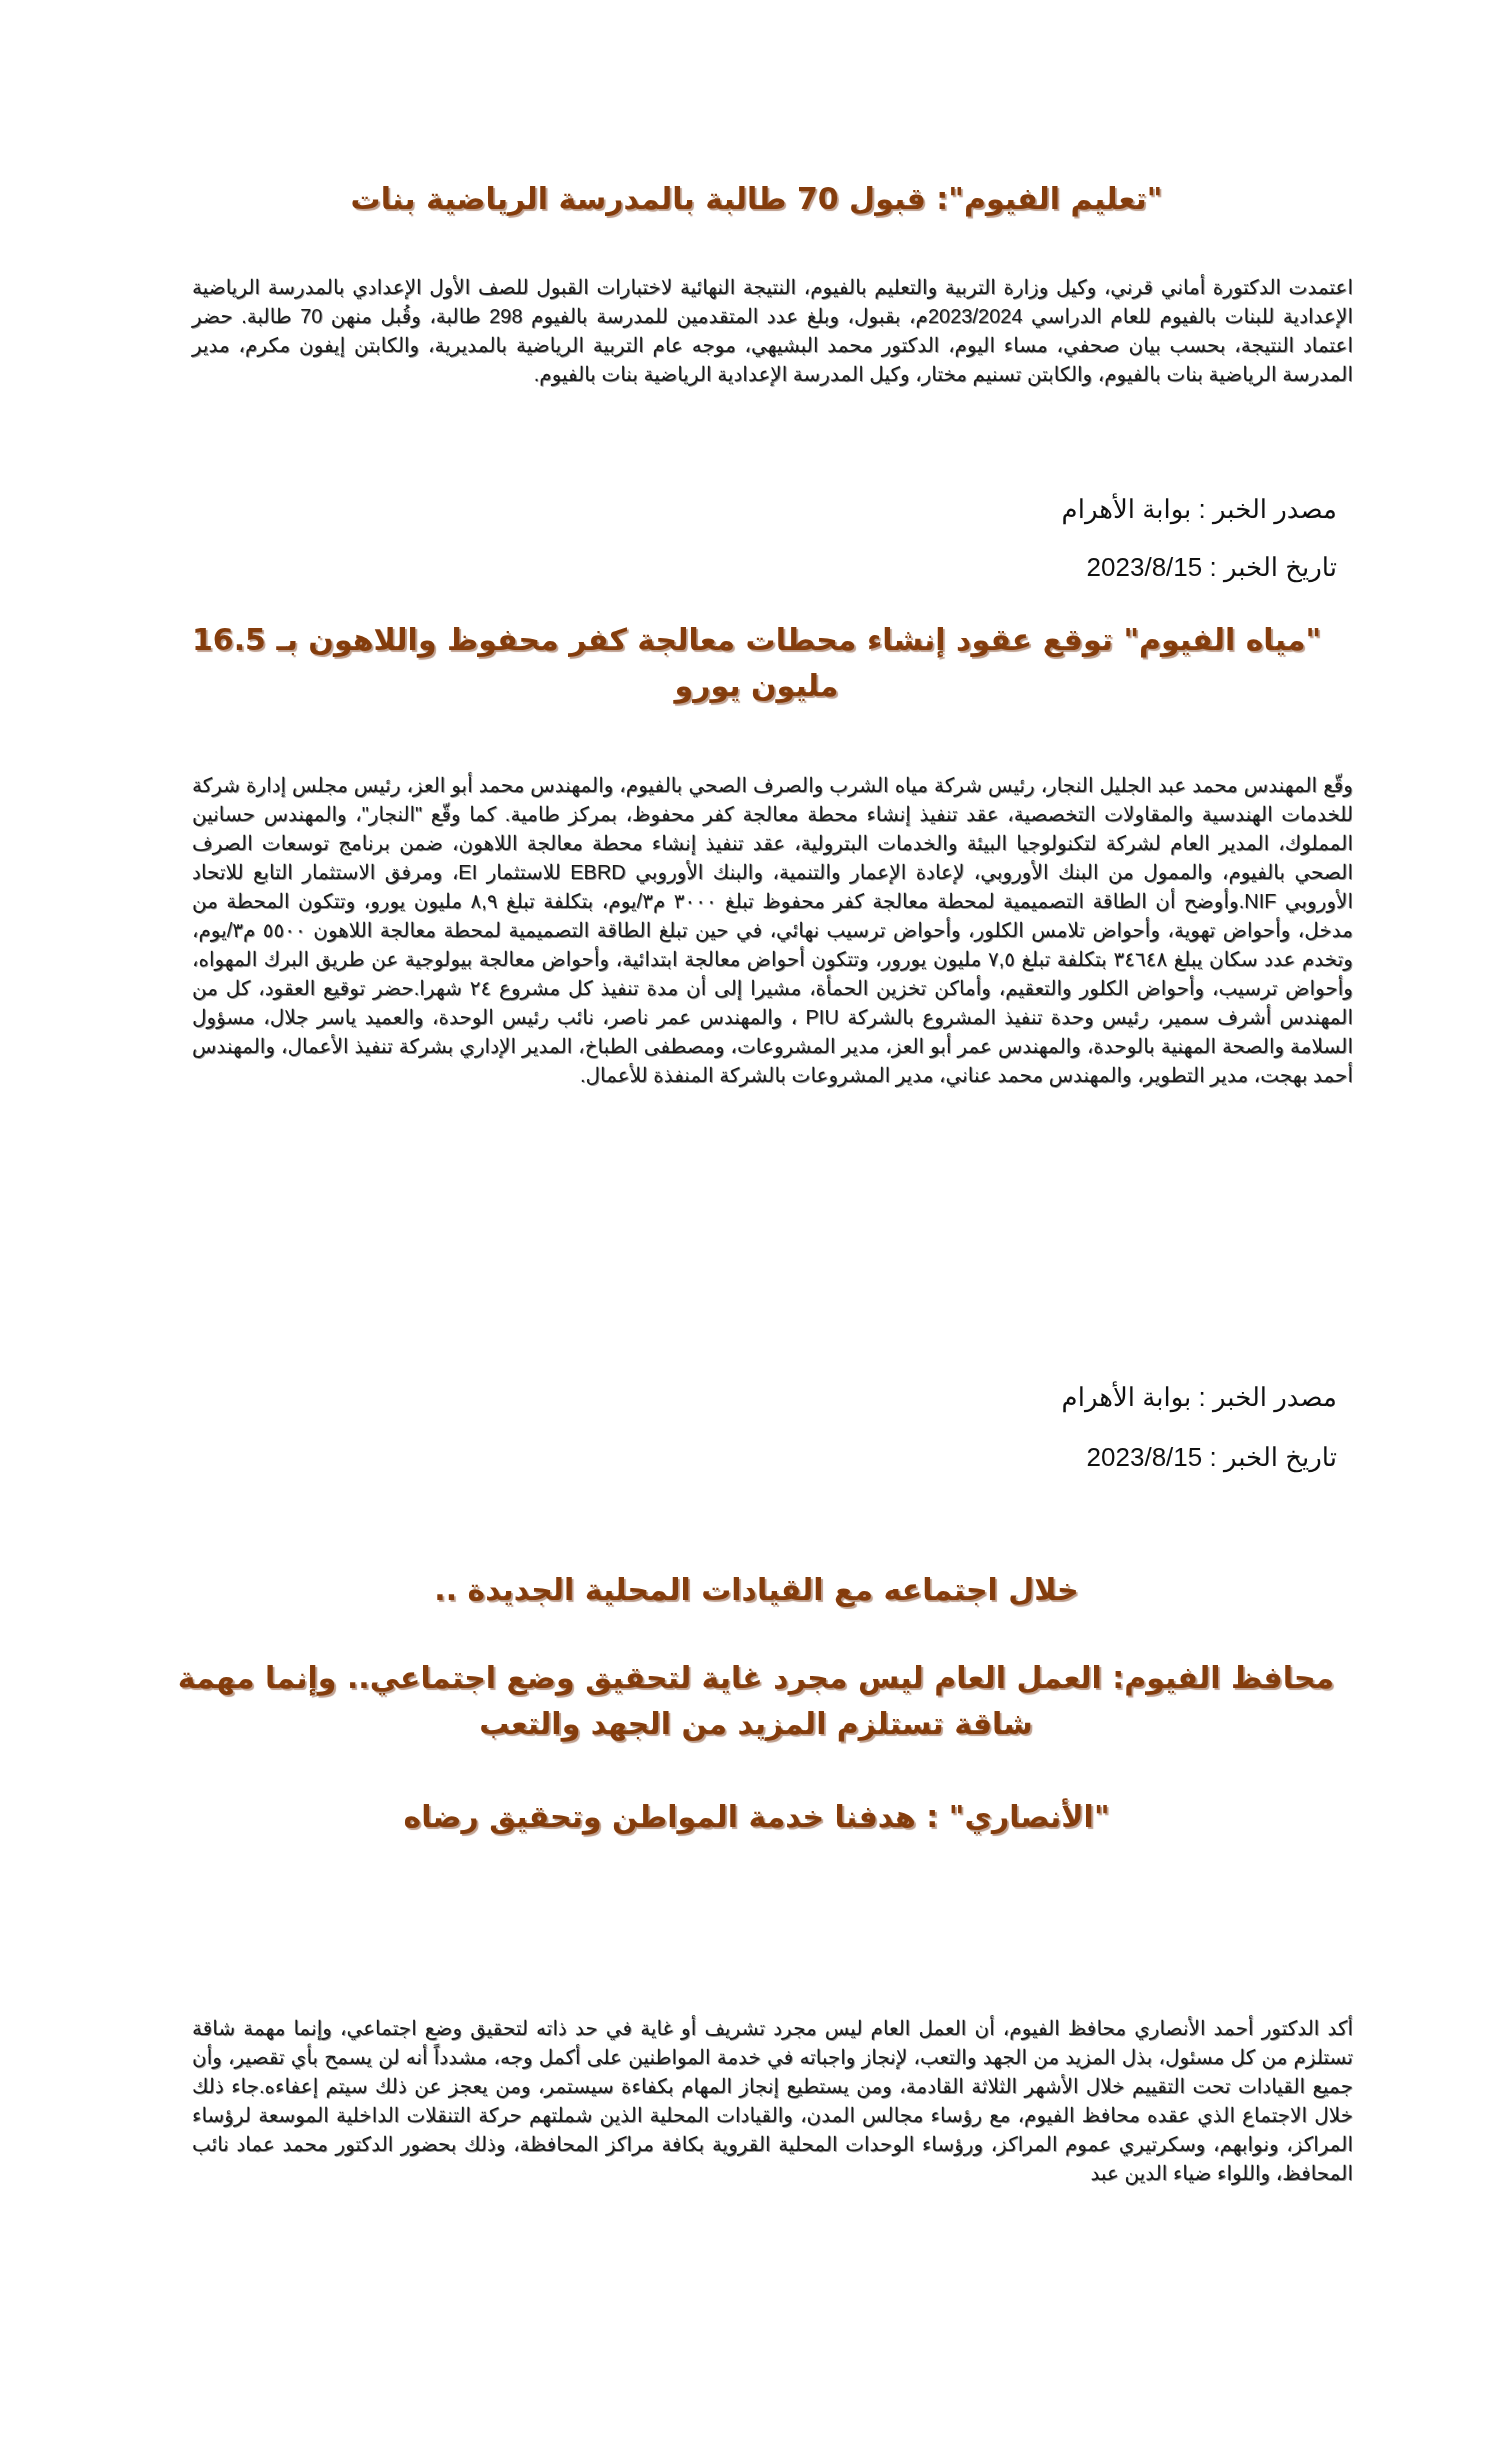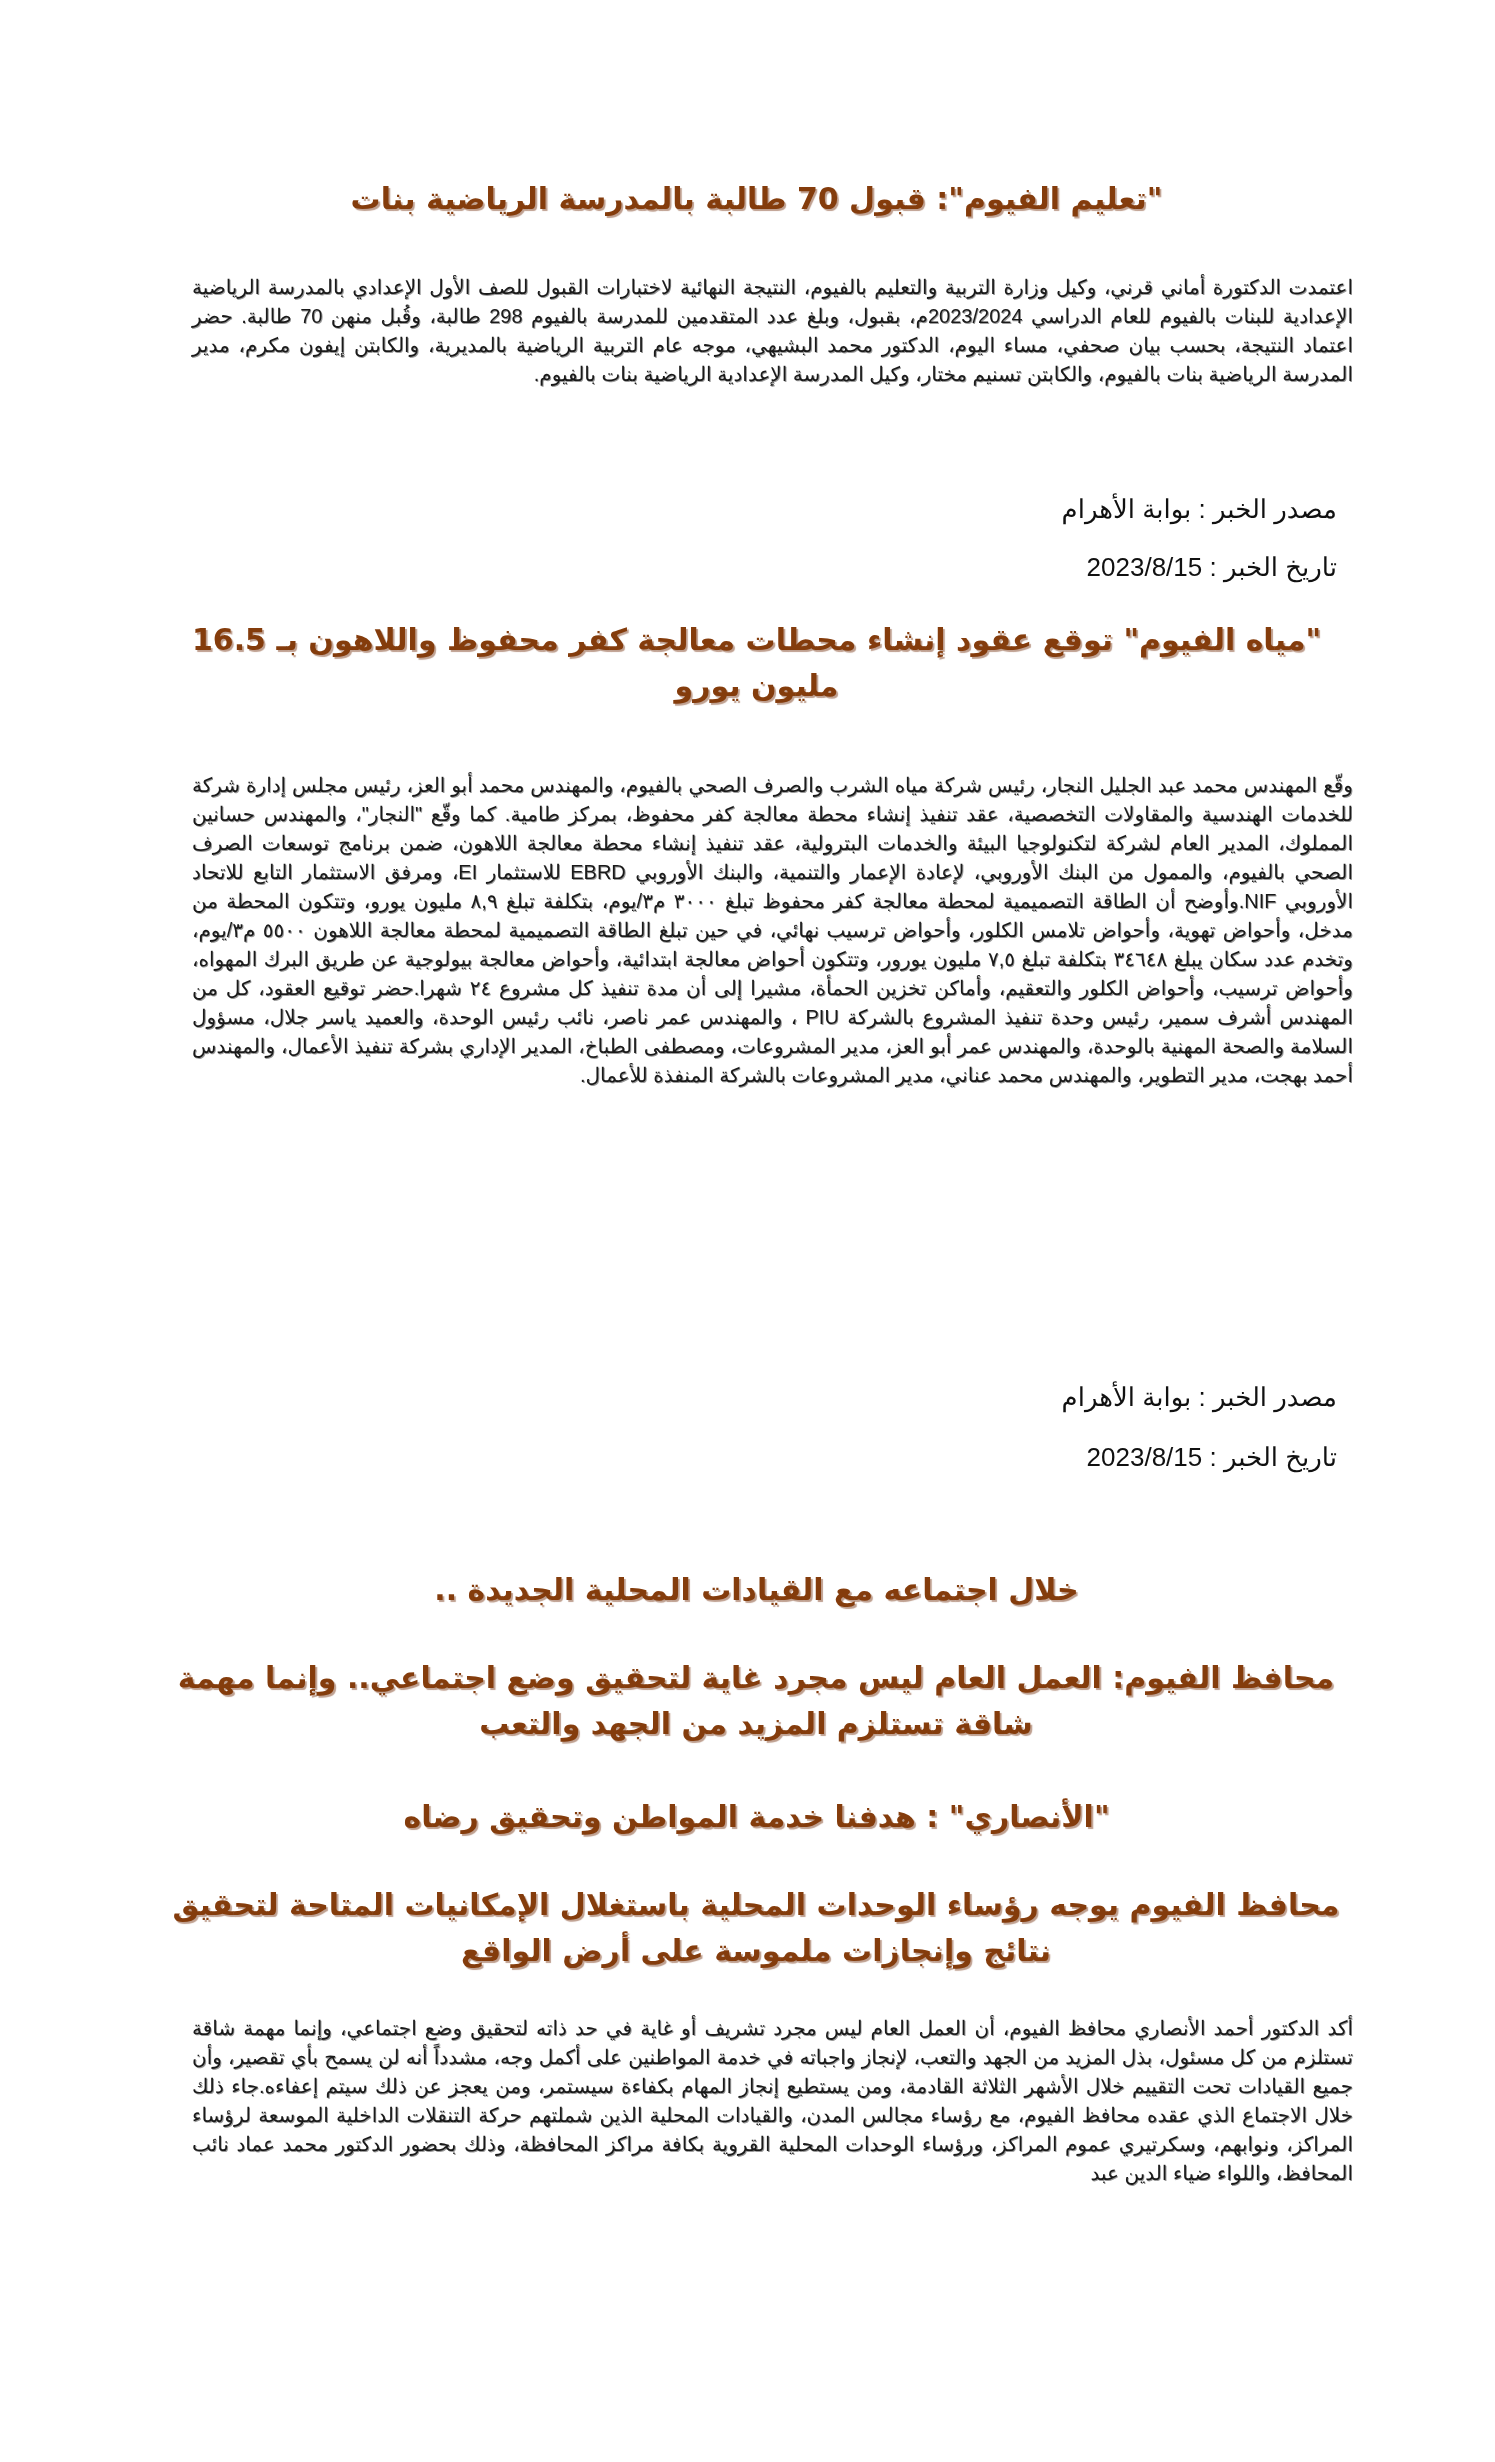--- a/index.html
+++ b/index.html
@@ -37,17 +37,16 @@
   <p class="meta" style="top:552px;">تاريخ الخبر : 2023/8/15</p>
 
   <h1 class="headline" style="top: 617px; color: rgb(132, 60, 12);">"مياه الفيوم" توقع عقود إنشاء محطات معالجة كفر محفوظ واللاهون بـ 16.5 مليون يورو</h1>
   <p class="body-text" style="top: 755px; color: rgb(26, 26, 26);">وقّع المهندس محمد عبد الجليل النجار، رئيس شركة مياه الشرب والصرف الصحي بالفيوم، والمهندس محمد أبو العز، رئيس مجلس إدارة شركة للخدمات الهندسية والمقاولات التخصصية، عقد تنفيذ إنشاء محطة معالجة كفر محفوظ، بمركز طامية. كما وقّع "النجار"، والمهندس حسانين المملوك، المدير العام لشركة لتكنولوجيا البيئة والخدمات البترولية، عقد تنفيذ إنشاء محطة معالجة اللاهون، ضمن برنامج توسعات الصرف الصحي بالفيوم، والممول من البنك الأوروبي، لإعادة الإعمار والتنمية، والبنك الأوروبي EBRD للاستثمار EI، ومرفق الاستثمار التابع للاتحاد الأوروبي NIF.وأوضح أن الطاقة التصميمية لمحطة معالجة كفر محفوظ تبلغ ٣٠٠٠ م٣/يوم، بتكلفة تبلغ ٨,٩ مليون يورو، وتتكون المحطة من مدخل، وأحواض تهوية، وأحواض تلامس الكلور، وأحواض ترسيب نهائي، في حين تبلغ الطاقة التصميمية لمحطة معالجة اللاهون ٥٥٠٠ م٣/يوم، وتخدم عدد سكان يبلغ ٣٤٦٤٨ بتكلفة تبلغ ٧,٥ مليون يورور، وتتكون أحواض معالجة ابتدائية، وأحواض معالجة بيولوجية عن طريق البرك المهواه، وأحواض ترسيب، وأحواض الكلور والتعقيم، وأماكن تخزين الحمأة، مشيرا إلى أن مدة تنفيذ كل مشروع ٢٤ شهرا.حضر توقيع العقود، كل من المهندس أشرف سمير، رئيس وحدة تنفيذ المشروع بالشركة PIU ، والمهندس عمر ناصر، نائب رئيس الوحدة، والعميد ياسر جلال، مسؤول السلامة والصحة المهنية بالوحدة، والمهندس عمر أبو العز، مدير المشروعات، ومصطفى الطباخ، المدير الإداري بشركة تنفيذ الأعمال، والمهندس أحمد بهجت، مدير التطوير، والمهندس محمد عناني، مدير المشروعات بالشركة المنفذة للأعمال.</p>
   <p class="meta" style="top:1382px;">مصدر الخبر : بوابة الأهرام</p>
   <p class="meta" style="top:1442px;">تاريخ الخبر : 2023/8/15</p>
 
   <h1 class="headline" style="top: 1655px; left: 167px; width: 1178px; color: rgb(132, 60, 12);">محافظ الفيوم: العمل العام ليس مجرد غاية لتحقيق وضع اجتماعي.. وإنما مهمة شاقة تستلزم المزيد من الجهد والتعب</h1>
   <h1 class="headline" style="top: 1567px; color: rgb(132, 60, 12);">خلال اجتماعه مع القيادات المحلية الجديدة ..</h1>
   <h1 class="headline" style="top: 1794px; color: rgb(132, 60, 12);">"الأنصاري" : هدفنا خدمة المواطن وتحقيق رضاه</h1>
-  <h1 class="headline" style="top: 1882px; left: 167px; width: 1178px; color: rgb(132, 60, 12);">محافظ الفيوم يوجه رؤساء الوحدات المحلية باستغلال الإمكانيات المتاحة لتحقيق نتائج وإنجازات ملموسة على أرض الواقع</h1>
   <p class="body-text" style="top: 1998px; color: rgb(26, 26, 26);">أكد الدكتور أحمد الأنصاري محافظ الفيوم، أن العمل العام ليس مجرد تشريف أو غاية في حد ذاته لتحقيق وضع اجتماعي، وإنما مهمة شاقة تستلزم من كل مسئول، بذل المزيد من الجهد والتعب، لإنجاز واجباته في خدمة المواطنين على أكمل وجه، مشدداً أنه لن يسمح بأي تقصير، وأن جميع القيادات تحت التقييم خلال الأشهر الثلاثة القادمة، ومن يستطيع إنجاز المهام بكفاءة سيستمر، ومن يعجز عن ذلك سيتم إعفاءه.جاء ذلك خلال الاجتماع الذي عقده محافظ الفيوم، مع رؤساء مجالس المدن، والقيادات المحلية الذين شملتهم حركة التنقلات الداخلية الموسعة لرؤساء المراكز، ونوابهم، وسكرتيري عموم المراكز، ورؤساء الوحدات المحلية القروية بكافة مراكز المحافظة، وذلك بحضور الدكتور محمد عماد نائب المحافظ، واللواء ضياء الدين عبد</p>
 
 </div>
 
 
 </body></html>

